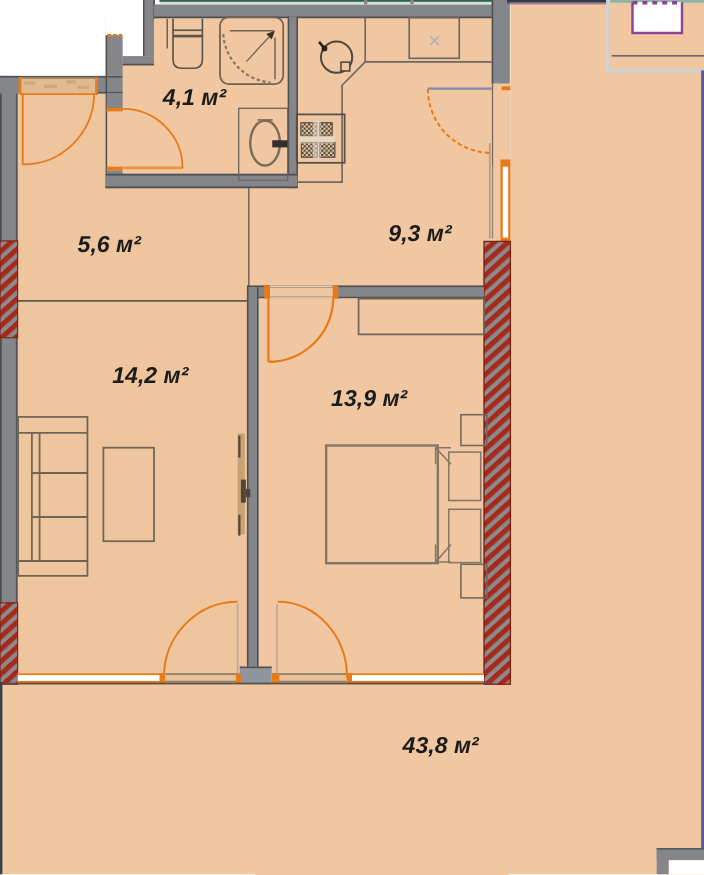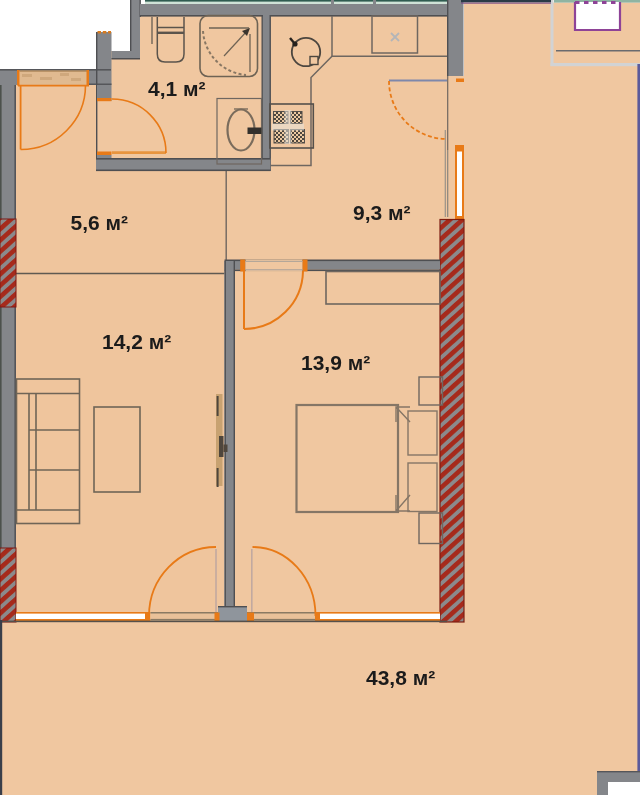--- a/index.html
+++ b/index.html
@@ -1,16 +1,16 @@
 <!DOCTYPE html>
 <html><head>
 <meta charset="utf-8">
 <style>
 html,body{margin:0;padding:0;background:#ffffff;}
-#plan{position:relative;width:580px;height:795px;font-family:"Liberation Sans",sans-serif;}
+#plan{position:relative;width:580px;height:795px;font-family:"Liberation Sans",sans-serif;font-style:italic;}
 </style>
 </head>
 <body>
 <div id="plan">
 <svg width="640" height="795" viewBox="0 0 640 795">
 <defs>
 
 <pattern id="hat" width="8.4" height="8.4" patternUnits="userSpaceOnUse" patternTransform="rotate(-42)">
   <rect width="8.4" height="8.4" fill="#8b8a8c"></rect>
   <rect y="0" width="8.4" height="4.6" fill="#a62a1a"></rect>

